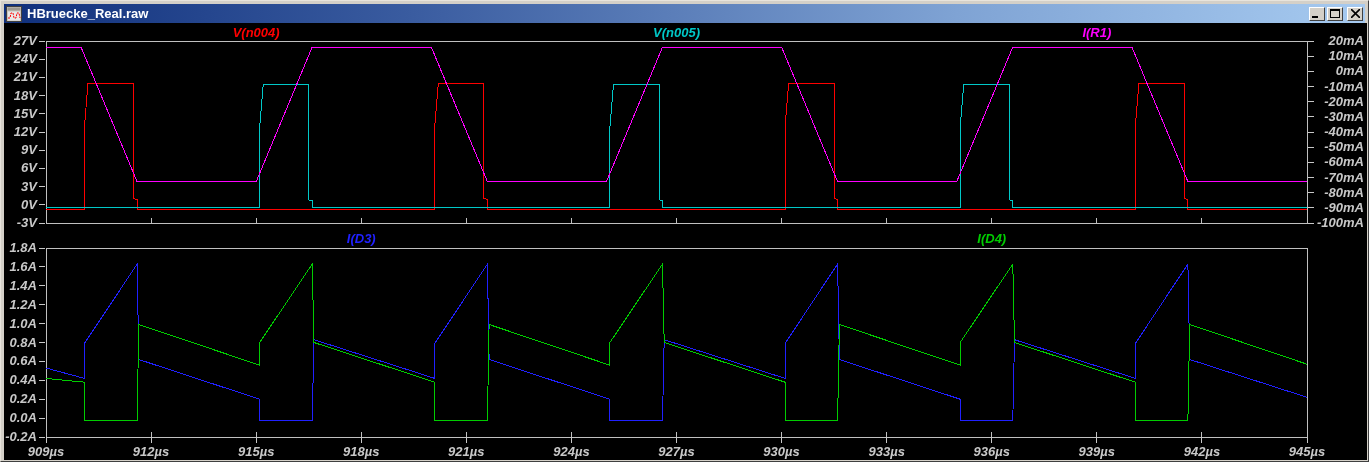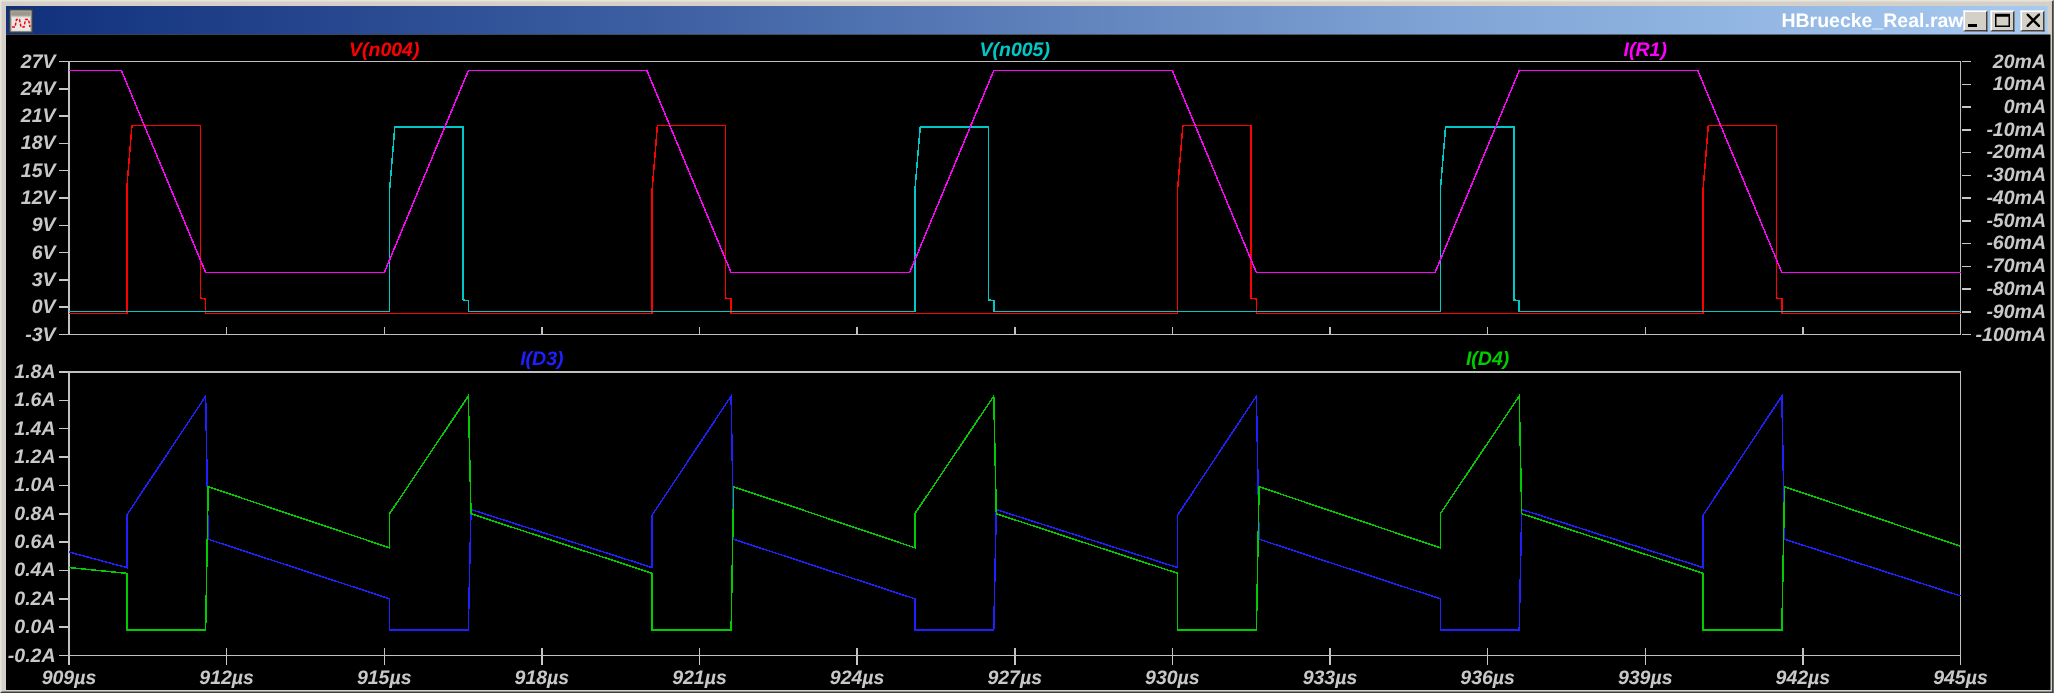--- a/index.html
+++ b/index.html
@@ -11,21 +11,21 @@
     border-left:1px solid #e8e4dc;
     border-top:1px solid #e8e4dc;
     border-right:1px solid #404040;
     border-bottom:1px solid #404040;
     font-family:"Liberation Sans", sans-serif;
     overflow:hidden;
   }
   .titlebar{
     position:absolute;left:3px;top:3px;right:3px;height:19px;
     background:linear-gradient(90deg,#10307c 0%,#3a5ca0 30%,#7fa3d4 70%,#a6caf0 100%);
-    display:flex;align-items:center;text-align:right;
+    display:flex;align-items:center;
   }
   .app-icon{width:16px;height:16px;margin-left:2px;flex:0 0 auto;}
   .title-text{
     color:#ffffff;font-size:13px;font-weight:700;margin-left:5px;
     white-space:nowrap;flex:1 1 auto;
   }
   .win-buttons{display:flex;align-items:center;margin-right:2px;flex:0 0 auto;}
   .win-btn{
     width:16px;height:14px;background:#d4d0c8;
     border-top:1px solid #ffffff;border-left:1px solid #ffffff;

